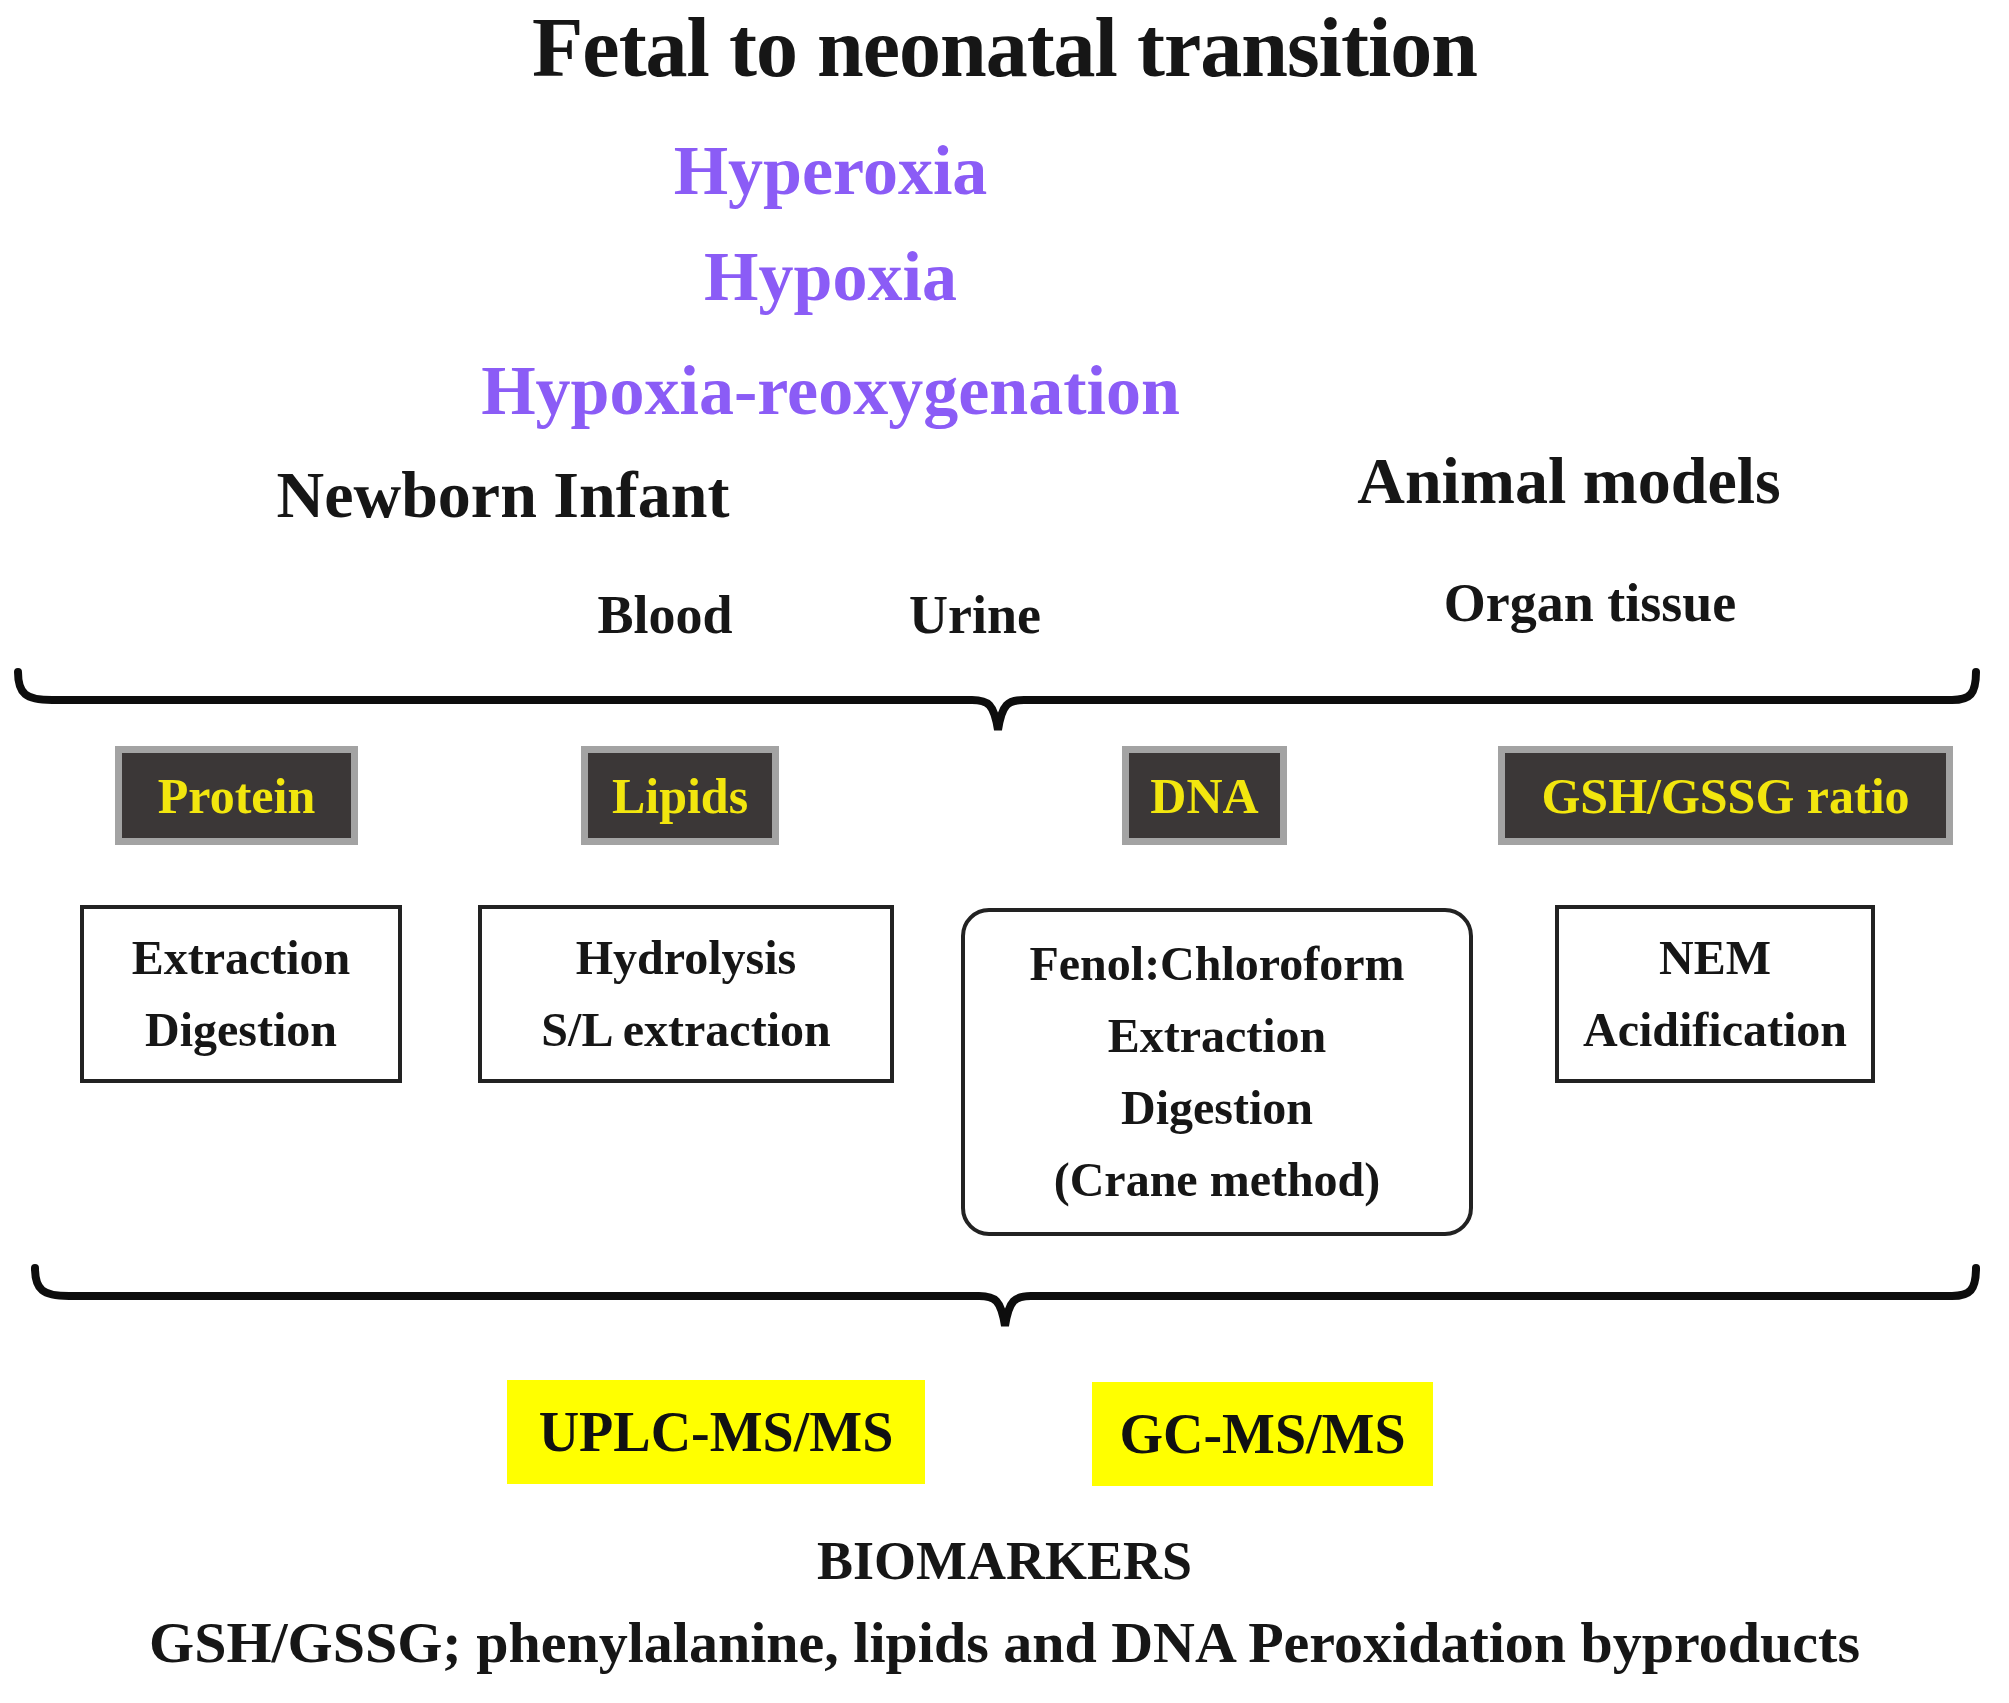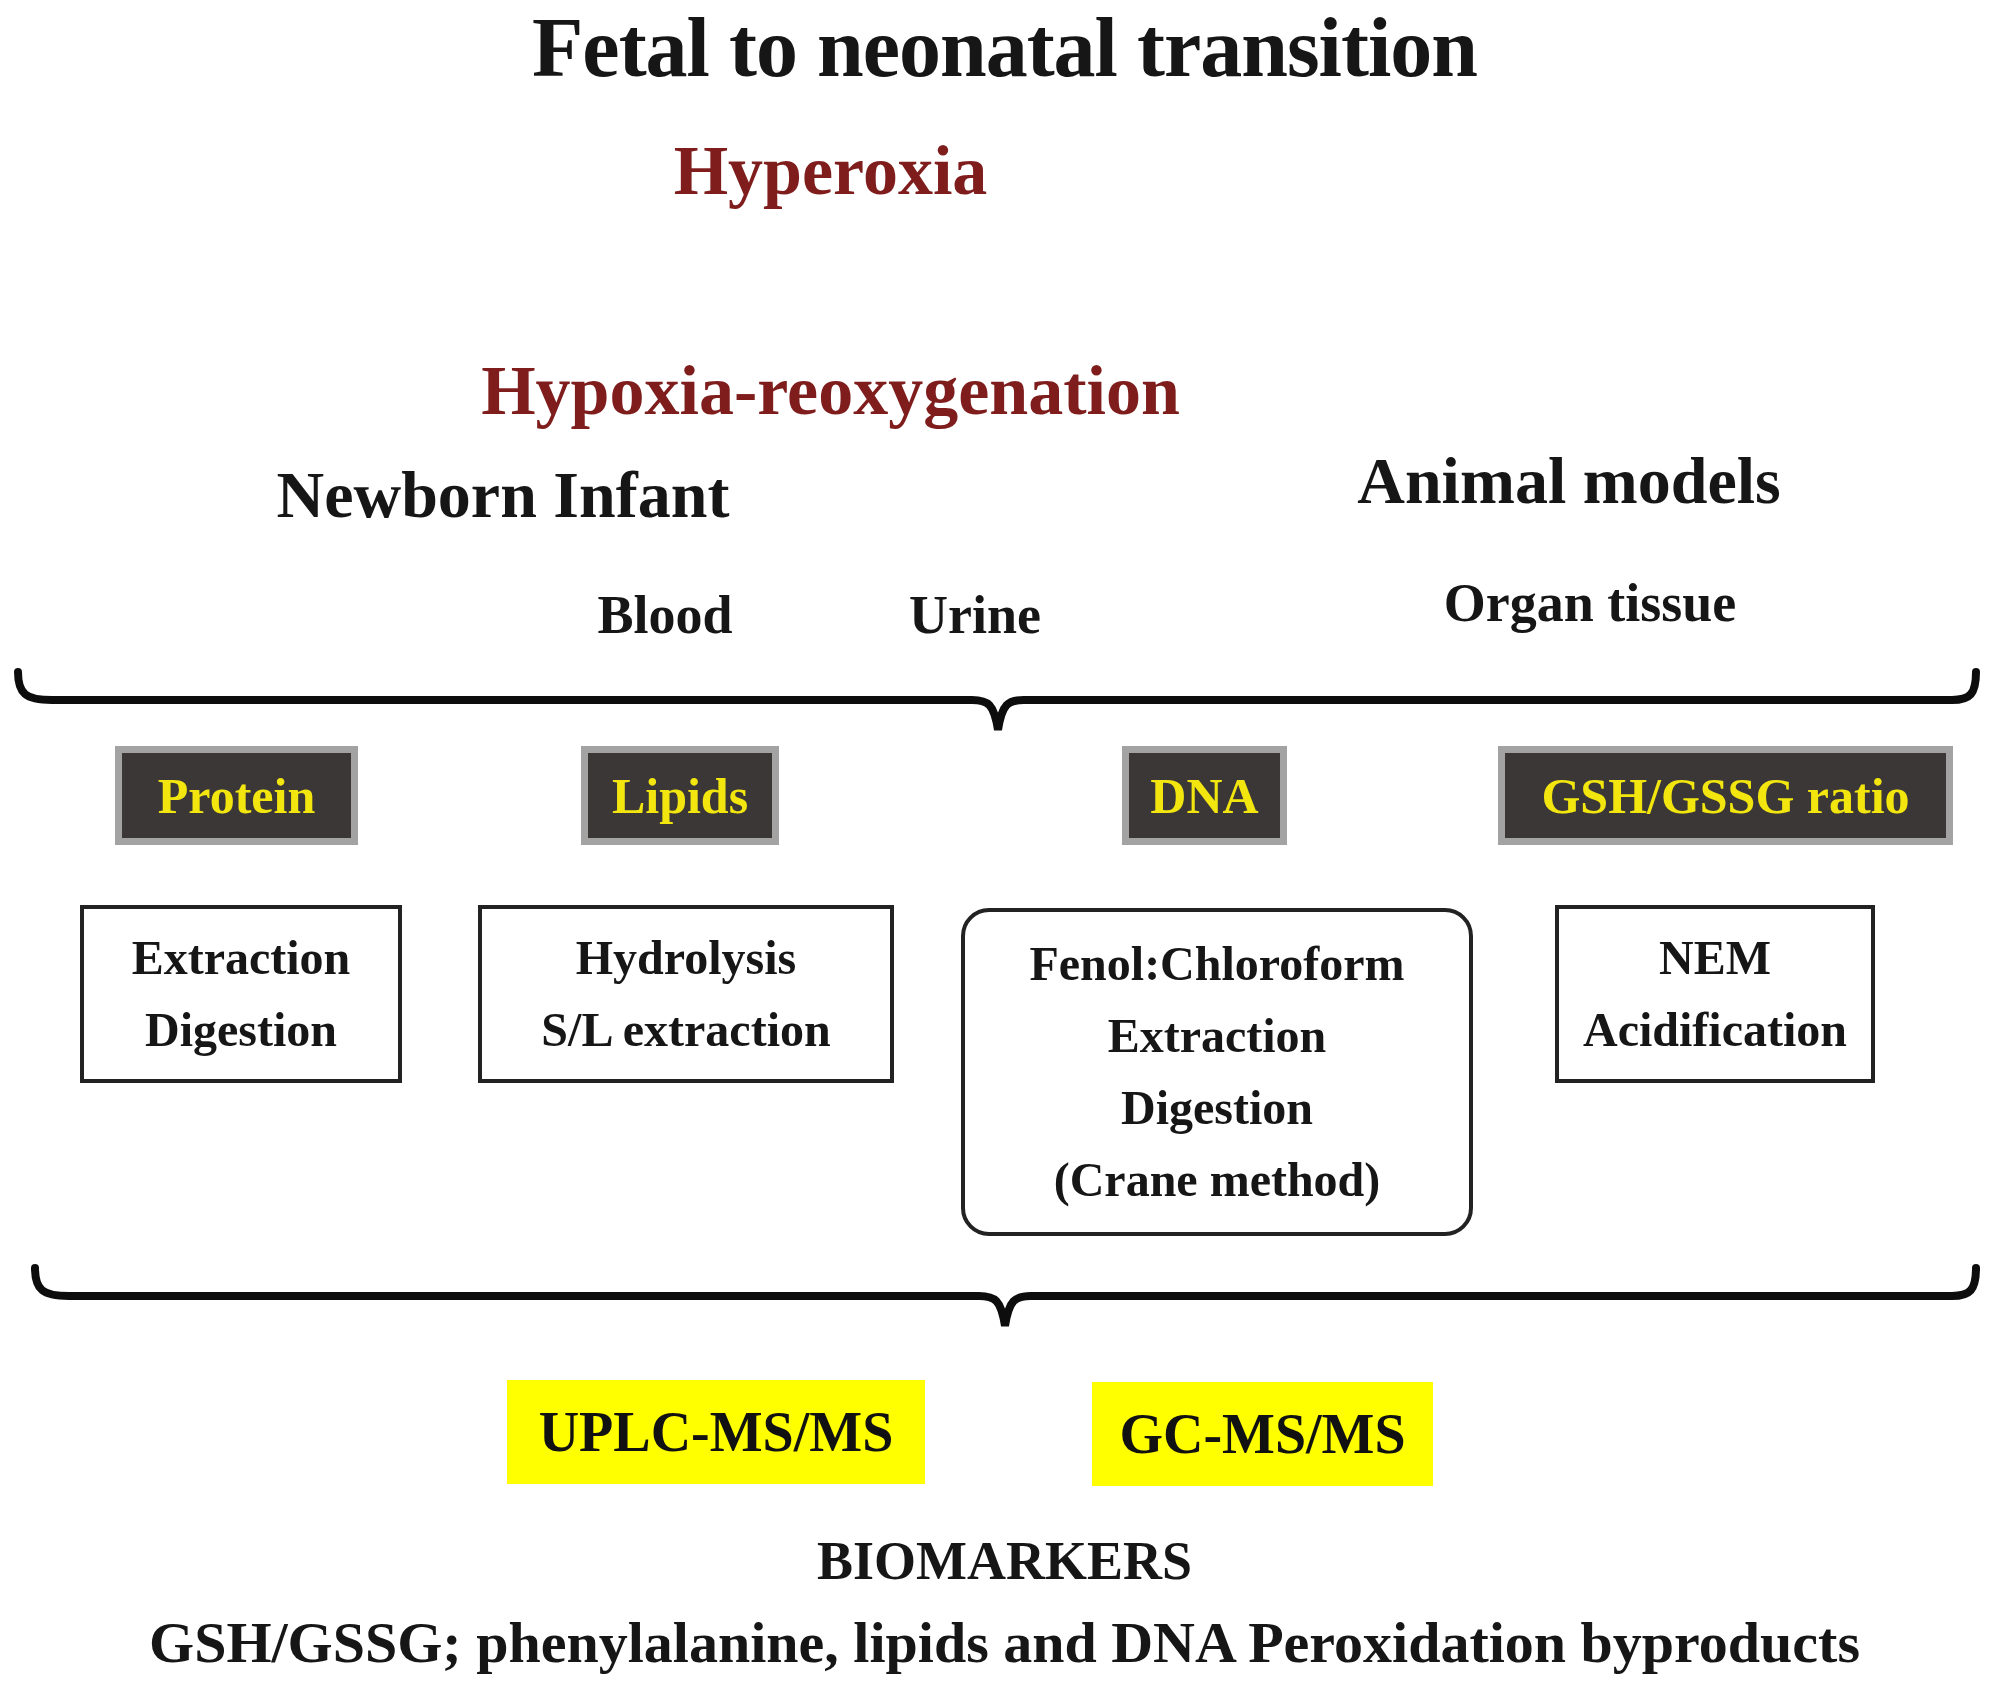--- a/index.html
+++ b/index.html
@@ -4,21 +4,21 @@
 <style>
   html,body{margin:0;padding:0;background:#ffffff;}
   #canvas{
     position:relative;width:2009px;height:1703px;background:#ffffff;
     font-family:Liberation Serif, serif;
     font-weight:700;color:#161616;overflow:hidden;
   }
   .abs{position:absolute;}
   .ctr{text-align:center;}
   .title{left:0;top:2px;width:2009px;font-size:84px;line-height:1.1;letter-spacing:-1px;}
-  .cond{left:0;width:1661px;font-size:70px;line-height:1;color:#7f1d1d;}
+  .cond{left:0;width:1661px;font-size:70px;line-height:1;color:#8b5cf6;}
   #cond1{top:136px}
   #cond2{top:242px}
   #cond3{top:356px}
   .source{font-size:66px;line-height:1;}
   #src-newborn{left:178px;top:462px;width:650px;}
   #src-animal{left:1244px;top:448px;width:650px;}
   .sample{font-size:54px;line-height:1;}
   #smp-amniotic{left:20px;top:588px;width:450px;}
   #smp-blood{left:555px;top:588px;width:220px;}
   #smp-urine{left:865px;top:588px;width:220px;}
@@ -52,20 +52,21 @@
   #detail{left:0;top:1614px;width:2009px;font-size:58px;line-height:1;}
 </style>
 </head>
 <body>
 
 <div id="canvas">
 
   <div class="abs ctr title">Fetal to neonatal transition</div>
 
   <div id="cond1" class="abs ctr cond">Hyperoxia</div>
+  <div id="cond2" class="abs ctr cond">Hypoxia</div>
   <div id="cond3" class="abs ctr cond">Hypoxia-reoxygenation</div>
 
   <div id="src-newborn" class="abs ctr source">Newborn Infant</div>
   <div id="src-animal" class="abs ctr source">Animal models</div>
 
   <div id="smp-blood" class="abs ctr sample">Blood</div>
   <div id="smp-urine" class="abs ctr sample">Urine</div>
   <div id="smp-organ" class="abs ctr sample">Organ tissue</div>
 
   <svg class="abs brace" style="left:10px;top:666px;" width="1975" height="72" viewBox="0 0 1975 72" aria-hidden="true">

